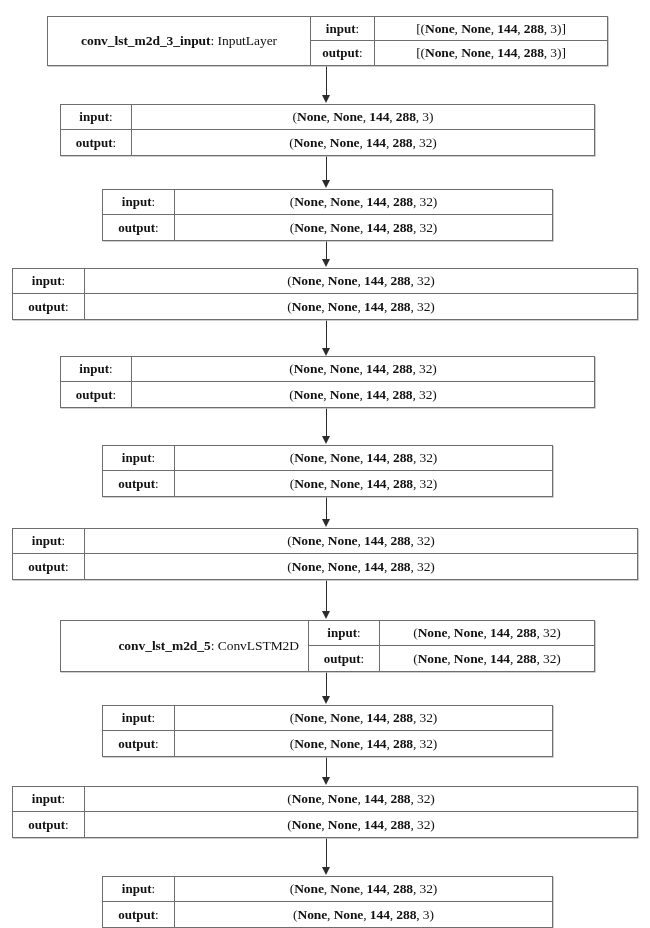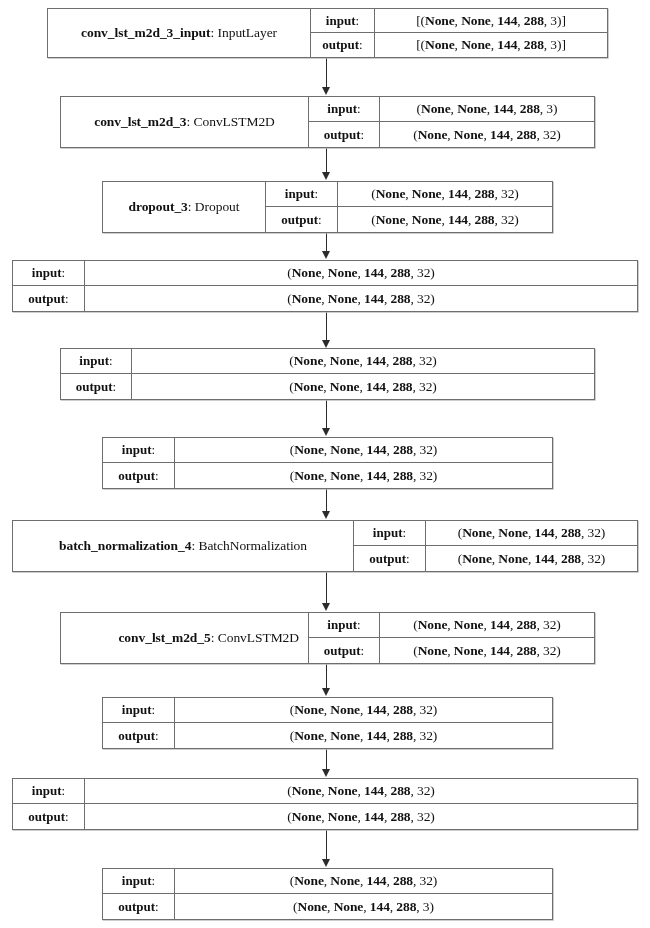--- a/index.html
+++ b/index.html
@@ -13,21 +13,21 @@
     height: 928px;
     position: relative;
     overflow: hidden;
     font-family: "Liberation Serif", "DejaVu Serif", serif;
     -webkit-font-smoothing: antialiased;
   }
 
   #graph {
     position: absolute;
     left: 0;
-    top: 0;
+    top: 8px;
     width: 650px;
     height: 652px;
   }
 
   
   .node {
     position: absolute;
     box-sizing: border-box;
     display: flex;
     flex-direction: row;
@@ -172,45 +172,39 @@
       <div class="cell top">
         <span class="shape-text">[(<span class="b">None</span>, <span class="b">None</span>, <span class="b">144</span>, <span class="b">288</span>, 3)]</span>
       </div>
       <div class="cell">
         <span class="shape-text">[(<span class="b">None</span>, <span class="b">None</span>, <span class="b">144</span>, <span class="b">288</span>, 3)]</span>
       </div>
     </div>
   </div>
 
   <div class="node" style="left:60px; top:96px; width:535px; height:52px;">
-    <div class="col-name" style="width:248px;">
-      <span class="node-name"><span class="ident">conv_lst_m2d_3</span><span class="cls">: ConvLSTM2D</span></span>
-    </div>
     <div class="col-io" style="width:71px;">
       <div class="cell top">
         <span class="io-label"><span class="b">input</span>:</span>
       </div>
       <div class="cell">
         <span class="io-label"><span class="b">output</span>:</span>
       </div>
     </div>
     <div class="col-shape">
       <div class="cell top">
         <span class="shape-text">(<span class="b">None</span>, <span class="b">None</span>, <span class="b">144</span>, <span class="b">288</span>, 3)</span>
       </div>
       <div class="cell">
         <span class="shape-text">(<span class="b">None</span>, <span class="b">None</span>, <span class="b">144</span>, <span class="b">288</span>, 32)</span>
       </div>
     </div>
   </div>
 
   <div class="node" style="left:102px; top:181px; width:451px; height:52px;">
-    <div class="col-name" style="width:163px;">
-      <span class="node-name"><span class="ident">dropout_3</span><span class="cls">: Dropout</span></span>
-    </div>
     <div class="col-io" style="width:72px;">
       <div class="cell top">
         <span class="io-label"><span class="b">input</span>:</span>
       </div>
       <div class="cell">
         <span class="io-label"><span class="b">output</span>:</span>
       </div>
     </div>
     <div class="col-shape">
       <div class="cell top">
@@ -273,23 +267,20 @@
       <div class="cell top">
         <span class="shape-text">(<span class="b">None</span>, <span class="b">None</span>, <span class="b">144</span>, <span class="b">288</span>, 32)</span>
       </div>
       <div class="cell">
         <span class="shape-text">(<span class="b">None</span>, <span class="b">None</span>, <span class="b">144</span>, <span class="b">288</span>, 32)</span>
       </div>
     </div>
   </div>
 
   <div class="node" style="left:12px; top:520px; width:626px; height:52px;">
-    <div class="col-name" style="width:341px;">
-      <span class="node-name"><span class="ident">batch_normalization_4</span><span class="cls">: BatchNormalization</span></span>
-    </div>
     <div class="col-io" style="width:72px;">
       <div class="cell top">
         <span class="io-label"><span class="b">input</span>:</span>
       </div>
       <div class="cell">
         <span class="io-label"><span class="b">output</span>:</span>
       </div>
     </div>
     <div class="col-shape">
       <div class="cell top">

